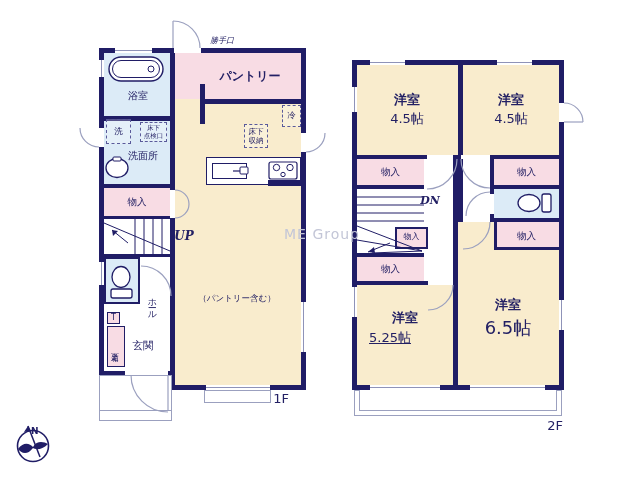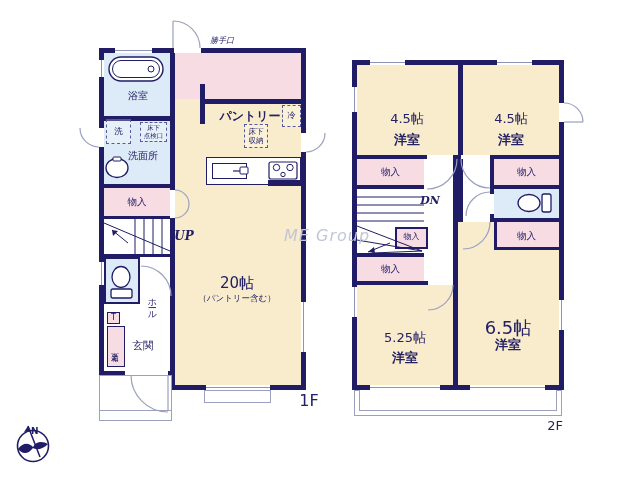--- a/index.html
+++ b/index.html
@@ -13,24 +13,24 @@
   .blue{background:#dcebf7;}
   .white{background:#ffffff;}
   .navy{position:absolute;background:#201d66;z-index:3;}
   .dash{position:absolute;border:1px dashed #5a5a9a;background:rgba(255,255,255,0.25);z-index:3;box-sizing:border-box;}
   .gapH{position:absolute;height:5px;background:#fff;z-index:3;}
   .gapV{position:absolute;width:5px;background:#fff;z-index:3;}
   .winH{position:absolute;height:5px;z-index:3;background:linear-gradient(to bottom,#fff 0 2px,#8f93b8 2px 3px,#fff 3px 100%);}
   .winV{position:absolute;width:5px;z-index:3;background:linear-gradient(to right,#fff 0 2px,#8f93b8 2px 3px,#fff 3px 100%);}
   .grayline{position:absolute;border:1.2px solid #9ba0bf;background:#fff;z-index:2;box-sizing:border-box;}
   .lbl{position:absolute;color:#232064;z-index:6;text-align:center;white-space:pre-line;line-height:1.25;}
-  .bold{font-weight:600;margin-top:40px;}
+  .bold{font-weight:600;}
   .vert{writing-mode:vertical-rl;text-orientation:upright;letter-spacing:1px;}
   .updn{font-family:"DejaVu Serif",serif;font-style:italic;font-weight:600;}
-  .wm{position:absolute;color:#c3c6d7;z-index:7;font-size:16px;letter-spacing:1px;font-style:italic;}
+  .wm{position:absolute;color:#c3c6d7;z-index:7;font-size:14px;letter-spacing:1px;}
   #ovl{position:absolute;left:0;top:0;z-index:5;pointer-events:none;}
   .brd{box-sizing:border-box;}
 </style>
 </head>
 <body>
 
 <div id="canvas">
 
   <div class="base" style="left:99px;top:48px;width:207px;height:342px;"></div>
 
@@ -192,40 +192,39 @@
   <div class="lbl bold" style="left:195px;top:69px;width:110px;font-size:12px;">パントリー</div>
   <div class="lbl" style="left:114px;top:90px;width:48px;font-size:10px;text-align:center;">浴室</div>
   <div class="lbl" style="left:110px;top:126px;width:17px;font-size:8.5px;">洗</div>
   <div class="lbl" style="left:140px;top:124px;width:27px;font-size:6.5px;">床下
 点検口</div>
   <div class="lbl" style="left:119px;top:150px;width:48px;font-size:10px;">洗面所</div>
   <div class="lbl" style="left:109px;top:196px;width:56px;font-size:9.5px;">物入</div>
   <div class="lbl" style="left:283px;top:110px;width:17px;font-size:8.5px;">冷</div>
   <div class="lbl" style="left:244px;top:127px;width:24px;font-size:7.5px;">床下
 収納</div>
-  <div class="lbl" style="left:197px;top:274px;width:80px;font-size:15px;">20帖</div>
   <div class="lbl" style="left:187px;top:293px;width:100px;font-size:8.5px;">（パントリー含む）</div>
   <div class="lbl updn" style="left:171px;top:229px;width:26px;font-size:12px;">UP</div>
   <div class="lbl vert" style="left:146px;top:284px;height:40px;font-size:9px;">ホール</div>
   <div class="lbl" style="left:107px;top:313px;width:13px;font-size:8px;">T</div>
   <div class="lbl vert" style="left:110px;top:329px;height:38px;font-size:7.5px;">下足箱</div>
   <div class="lbl" style="left:119px;top:339px;width:48px;font-size:10.5px;">玄関</div>
-  <div class="lbl" style="left:294px;top:391px;width:30px;font-size:16px;">1F</div>
+  <div class="lbl" style="left:266px;top:391px;width:30px;font-size:13px;">1F</div>
 
   <div class="lbl bold" style="left:367px;top:92px;width:80px;font-size:13px;">洋室</div>
   <div class="lbl" style="left:367px;top:111px;width:80px;font-size:13px;">4.5帖</div>
   <div class="lbl bold" style="left:471px;top:92px;width:80px;font-size:13px;">洋室</div>
   <div class="lbl" style="left:471px;top:111px;width:80px;font-size:13px;">4.5帖</div>
   <div class="lbl" style="left:362px;top:166px;width:57px;font-size:9.5px;">物入</div>
   <div class="lbl" style="left:496px;top:166px;width:61px;font-size:9.5px;">物入</div>
   <div class="lbl updn" style="left:417px;top:194px;width:26px;font-size:11px;">DN</div>
   <div class="lbl" style="left:396px;top:232px;width:31px;font-size:8px;">物入</div>
   <div class="lbl" style="left:362px;top:263px;width:57px;font-size:9.5px;">物入</div>
   <div class="lbl" style="left:496px;top:230px;width:61px;font-size:9.5px;">物入</div>
   <div class="lbl bold" style="left:365px;top:310px;width:80px;font-size:13px;">洋室</div>
-  <div class="lbl" style="left:365px;top:330px;width:80px;font-size:13px;">5.25帖</div>
+  <div class="lbl" style="left:350px;top:330px;width:80px;font-size:13px;text-decoration:underline;">5.25帖</div>
   <div class="lbl bold" style="left:468px;top:297px;width:80px;font-size:13px;">洋室</div>
   <div class="lbl" style="left:468px;top:317px;width:80px;font-size:18px;">6.5帖</div>
   <div class="lbl" style="left:540px;top:418px;width:30px;font-size:13px;">2F</div>
 
   <div class="wm" style="left:284px;top:226px;">ME Group</div>
 
 </div>
 
 </body></html>

